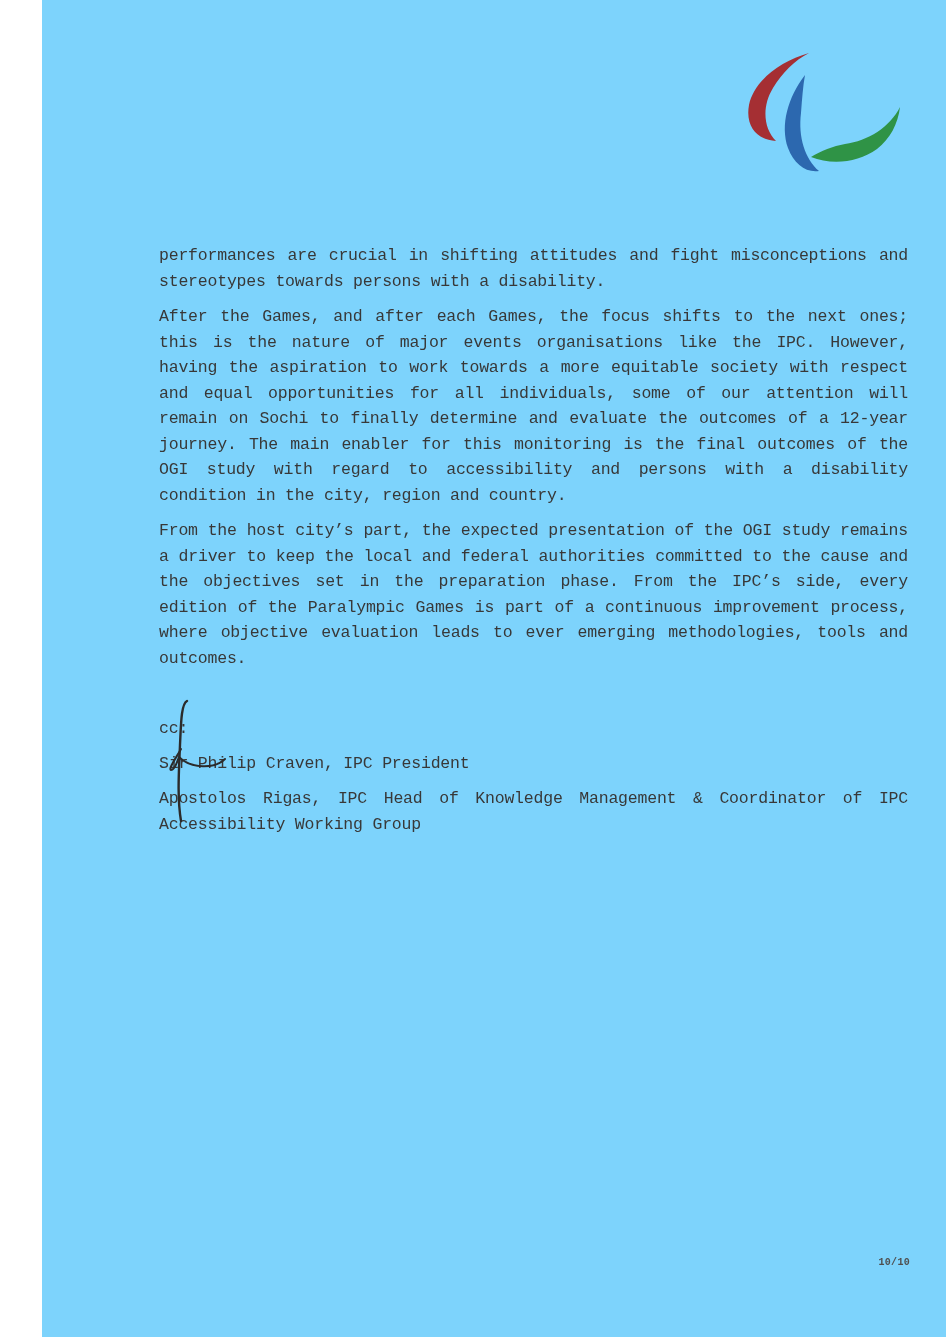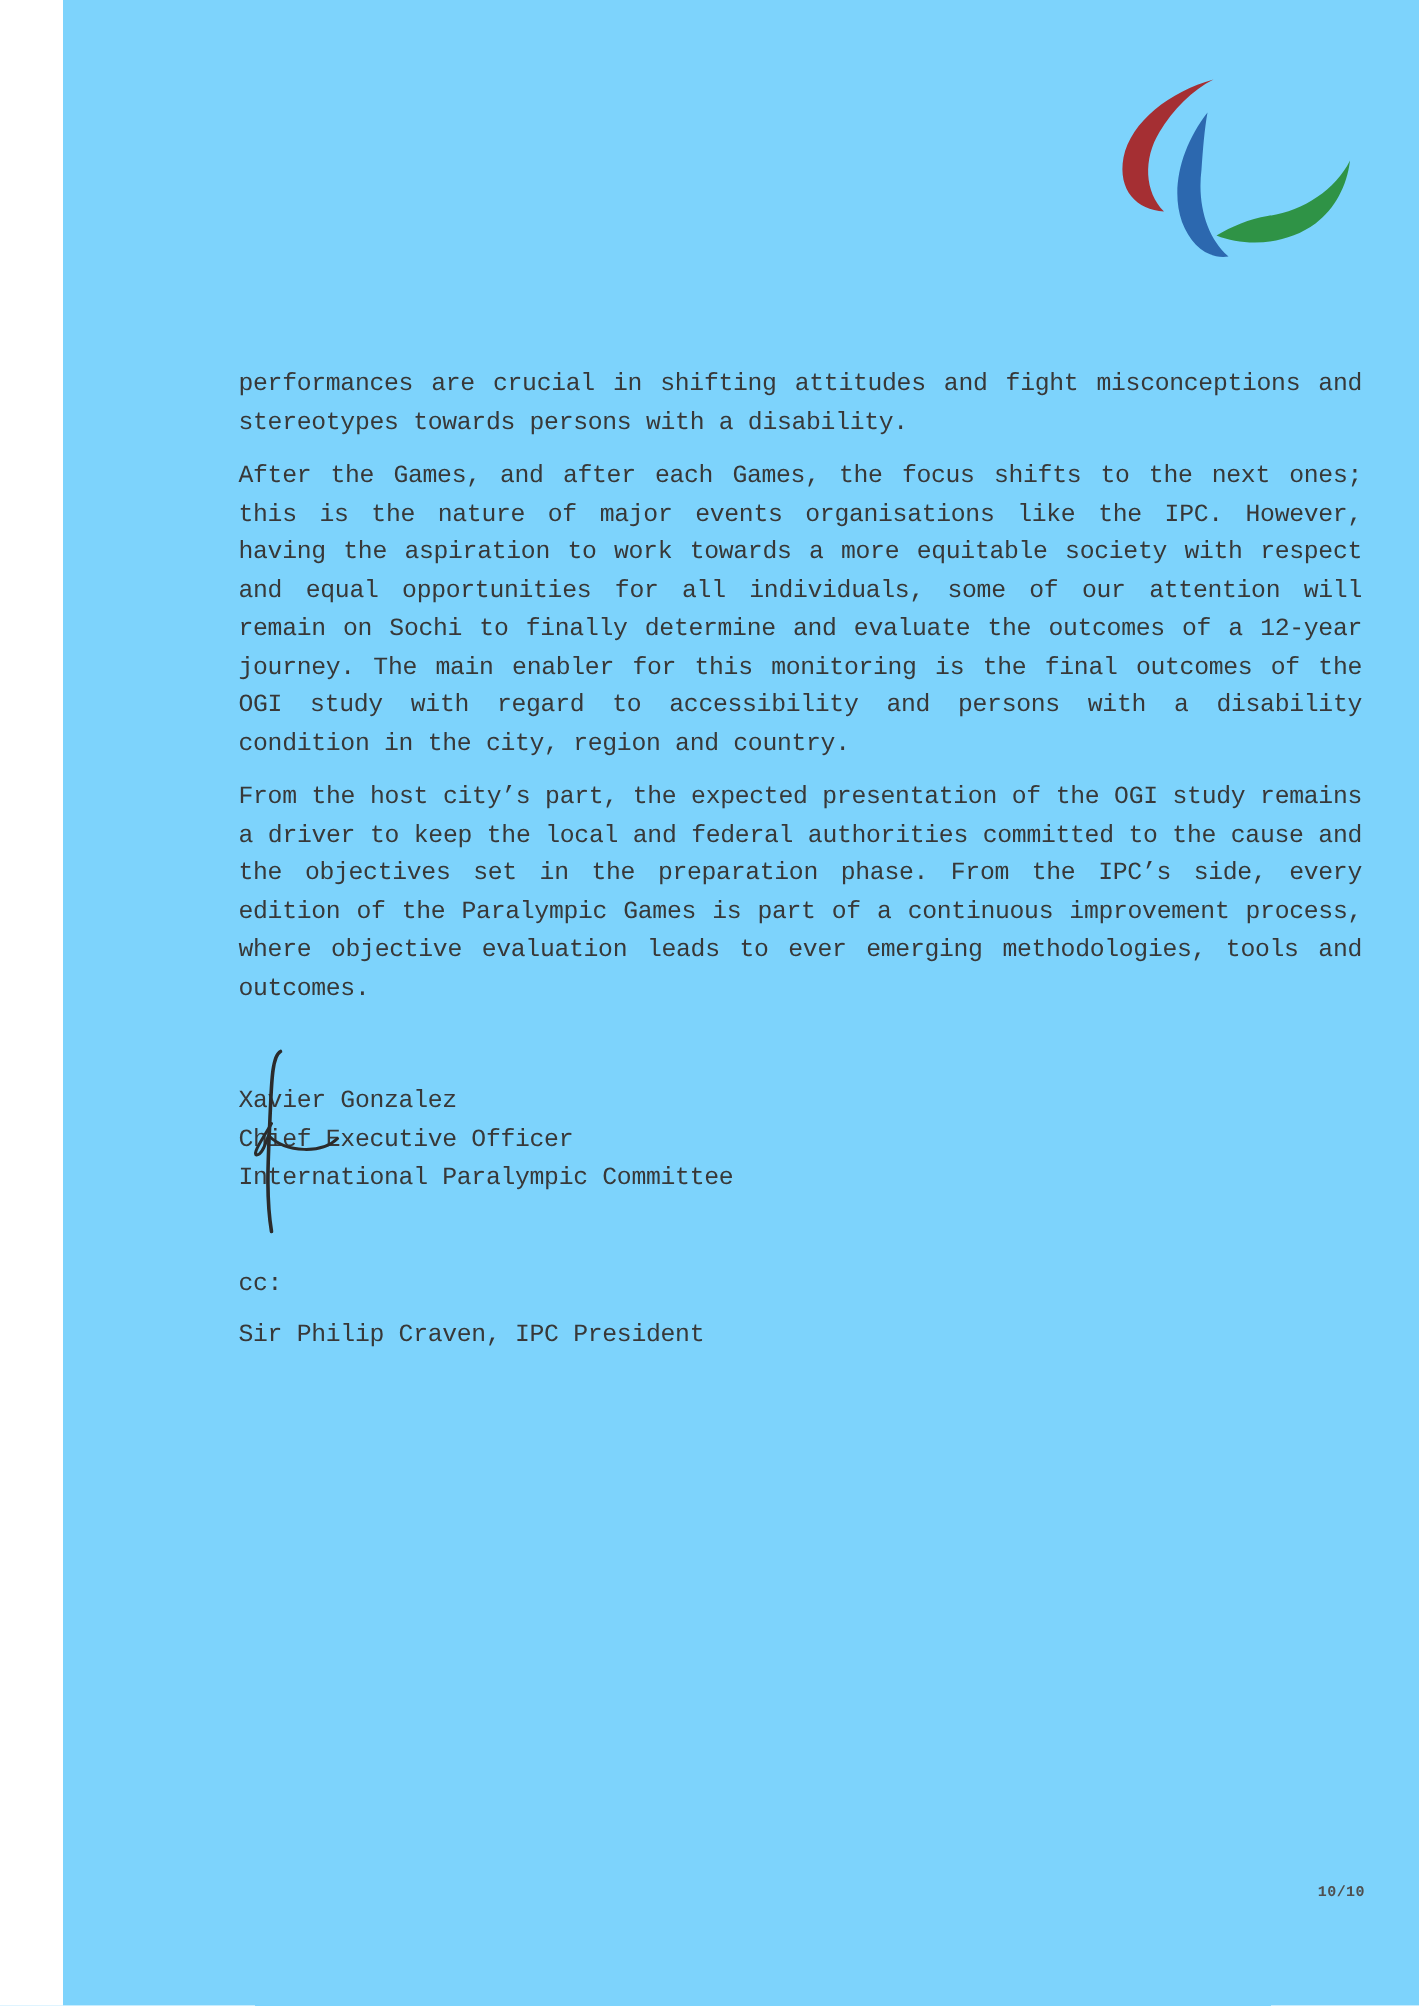--- a/index.html
+++ b/index.html
@@ -71,29 +71,25 @@
 
     <path d="M 79,112 C 99,120 126,118 145,104 C 158,94 166,79 168,62 C 158,82 136,96 113,99 C 101,101 89,106 79,112 Z" fill="#2f9346"></path>
   </svg>
 
   <div class="letter-body">
     <p class="para">performances are crucial in shifting attitudes and fight misconceptions and stereotypes towards persons with a disability.</p>
     <p class="para">After the Games, and after each Games, the focus shifts to the next ones; this is the nature of major events organisations like the IPC. However, having the aspiration to work towards a more equitable society with respect and equal opportunities for all individuals, some of our attention will remain on Sochi to finally determine and evaluate the outcomes of a 12-year journey. The main enabler for this monitoring is the final outcomes of the OGI study with regard to accessibility and persons with a disability condition in the city, region and country.</p>
     <p class="para">From the host city’s part, the expected presentation of the OGI study remains a driver to keep the local and federal authorities committed to the cause and the objectives set in the preparation phase. From the IPC’s side, every edition of the Paralympic Games is part of a continuous improvement process, where objective evaluation leads to ever emerging methodologies, tools and outcomes.</p>
 
 
-    <div class="signatory">
-      <div>Xavier Gonzalez</div>
-      <div>Chief Executive Officer</div>
-      <div>International Paralympic Committee</div>
-    </div>
 
     <div class="cc-block">
       <div class="cc-label">cc:</div>
       <p class="cc-recipient">Sir Philip Craven, IPC President</p>
+      <p class="cc-recipient">Apostolos Rigas, IPC Head of Knowledge Management &amp; Coordinator of IPC Accessibility Working Group</p>
     </div>
   </div>
 
   <svg class="signature" viewBox="0 0 75 135" aria-hidden="true">
     <path d="M 30,4 C 24,7 24,28 23,48 C 22,73 20,100 24,124" fill="none" stroke="#2b2b2b" stroke-width="2.4" stroke-linecap="round"></path>
     <path d="M 24,52 C 19,61 11,72 14,73 C 18,73 20,65 22,60 C 34,72 58,72 68,62" fill="none" stroke="#2b2b2b" stroke-width="2" stroke-linecap="round"></path>
   </svg>
 
   <div class="page-number">10/10</div>
 

